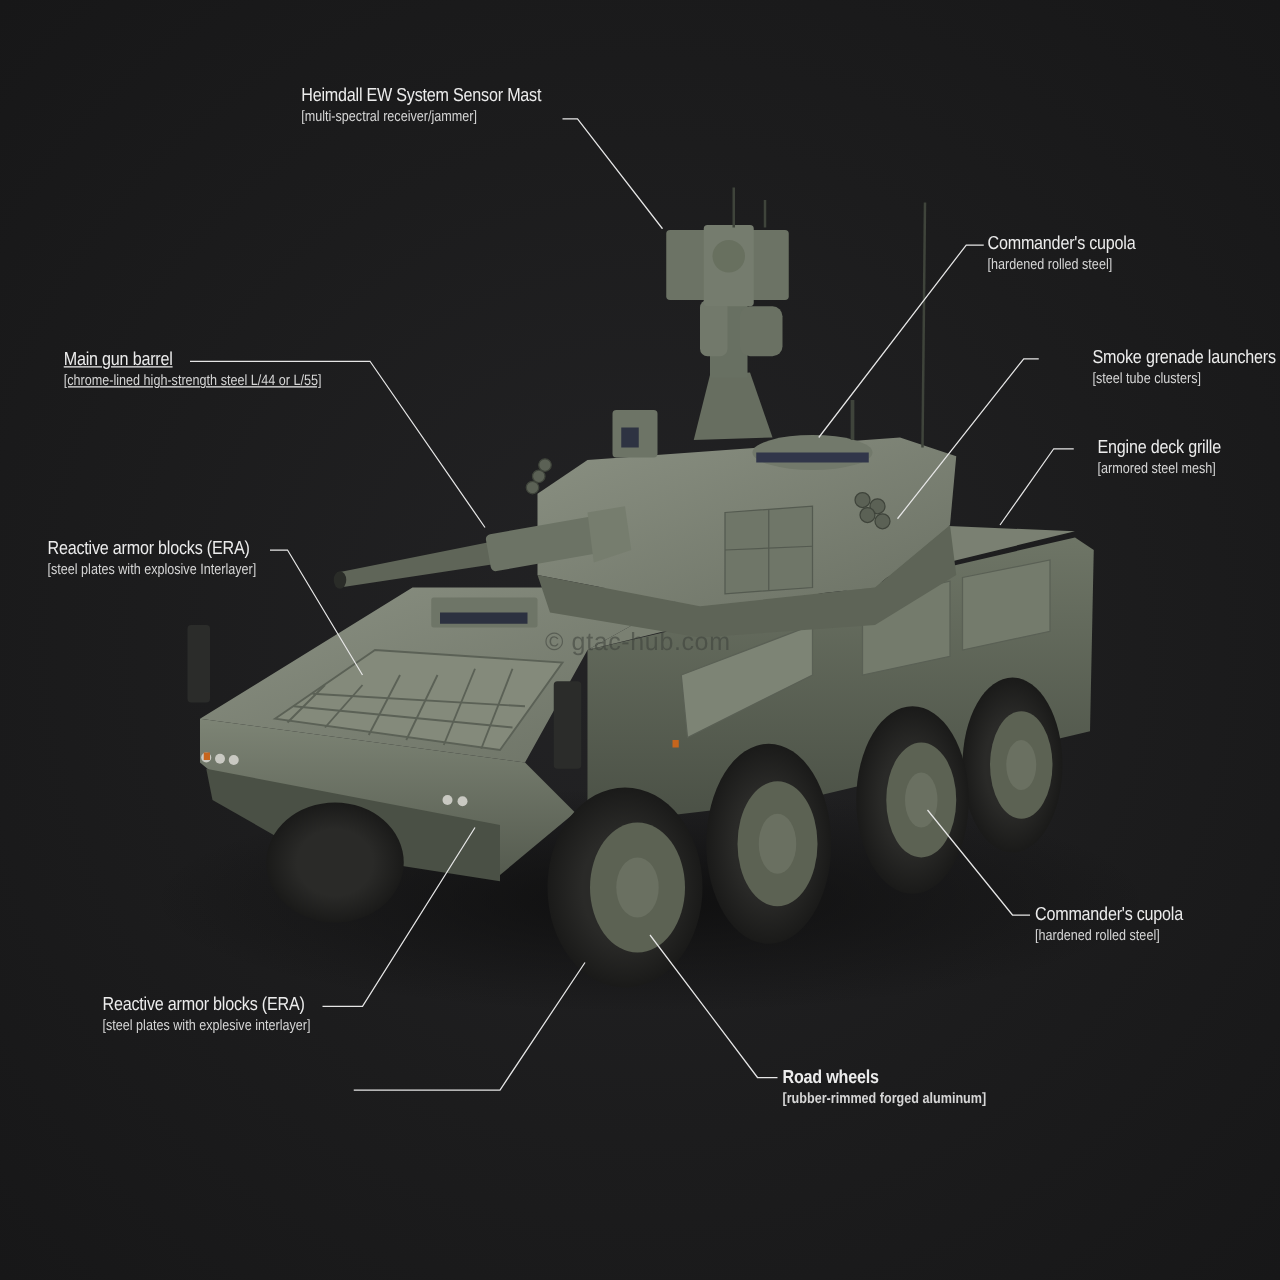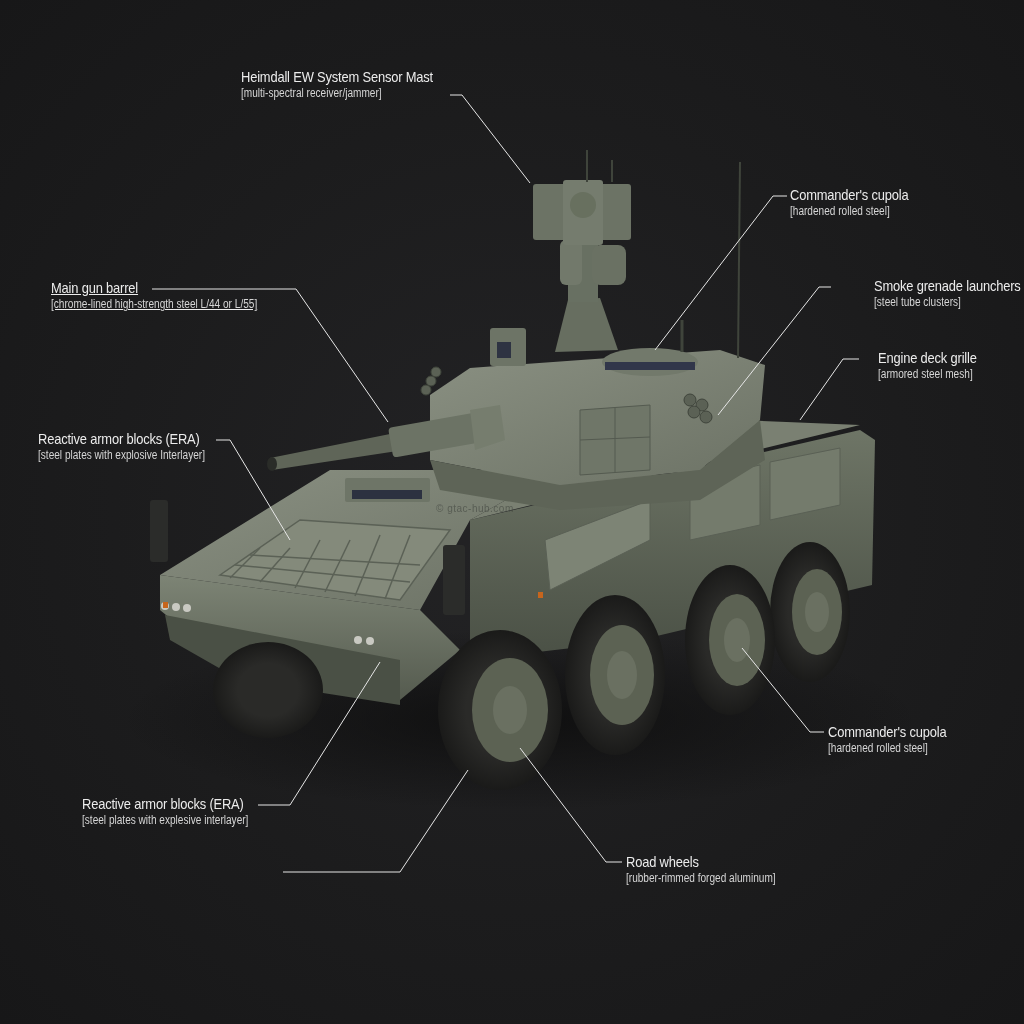--- a/index.html
+++ b/index.html
@@ -4,21 +4,21 @@
 <style>
   html,body{margin:0;padding:0;}
   body{width:1024px;height:1024px;background:#1b1b1c;overflow:hidden;position:relative;
        font-family:"Liberation Sans","DejaVu Sans",sans-serif;}
   #stage{position:absolute;left:0;top:0;width:1024px;height:1024px;
          background:radial-gradient(ellipse at 50% 50%,#232325 0%,#1c1c1d 55%,#171718 100%);}
   svg#art{position:absolute;left:0;top:0;}
   .lbl{position:absolute;color:#ececec;white-space:nowrap;line-height:1.15;}
   .lbl .t{font-size:15px;letter-spacing:-0.2px;font-family:"Liberation Sans Narrow","Liberation Sans",sans-serif;transform:scaleX(0.86);transform-origin:left;display:block;}
   .lbl .s{font-size:12px;color:#d6d6d6;transform:scaleX(0.84);transform-origin:left;display:block;margin-top:2px;}
-  .wm{position:absolute;left:436px;top:503px;font-size:10px;color:rgba(60,64,58,0.55);letter-spacing:0.5px;}
+  .wm{position:absolute;left:436px;top:503px;font-size:20px;color:rgba(60,64,58,0.55);letter-spacing:0.5px;}
 </style>
 </head>
 <body>
 
 <div id="stage">
 
 <svg id="art" width="1024" height="1024" viewBox="0 0 1024 1024">
   <defs>
     <linearGradient id="hullG" x1="0" y1="0" x2="0" y2="1">
       <stop offset="0" stop-color="#7d8475"></stop>
@@ -203,18 +203,18 @@
   <span class="s">[armored steel mesh]</span>
 </div>
 <div class="lbl" style="left:828px;top:723px;">
   <span class="t">Commander's cupola</span>
   <span class="s">[hardened rolled steel]</span>
 </div>
 <div class="lbl" style="left:82px;top:795px;">
   <span class="t">Reactive armor blocks (ERA)</span>
   <span class="s">[steel plates with explesive interlayer]</span>
 </div>
-<div class="lbl" style="left:626px;top:853px;">
+<div class="lbl" style="left:626px;top:853px;font-weight:bold;">
   <span class="t">Road wheels</span>
   <span class="s">[rubber-rimmed forged aluminum]</span>
 </div>
 
 </div>
 
 </body></html>

